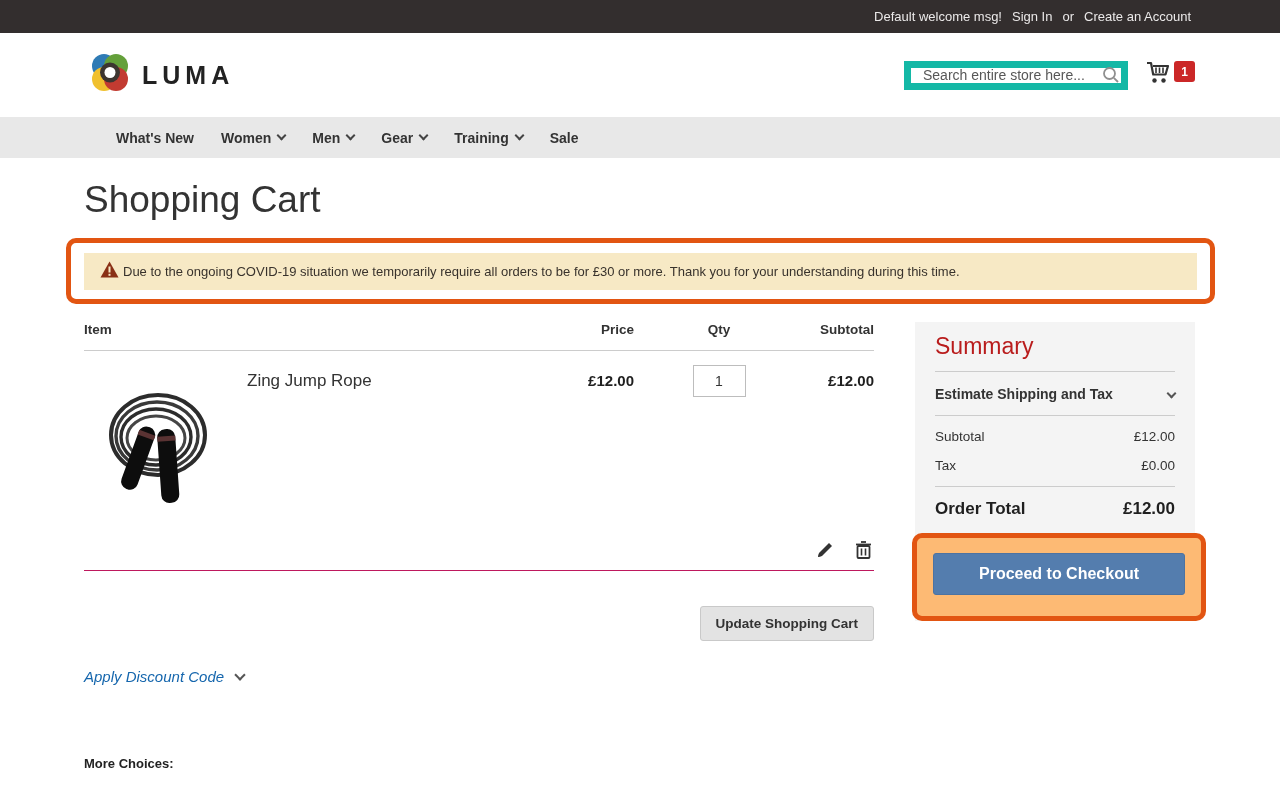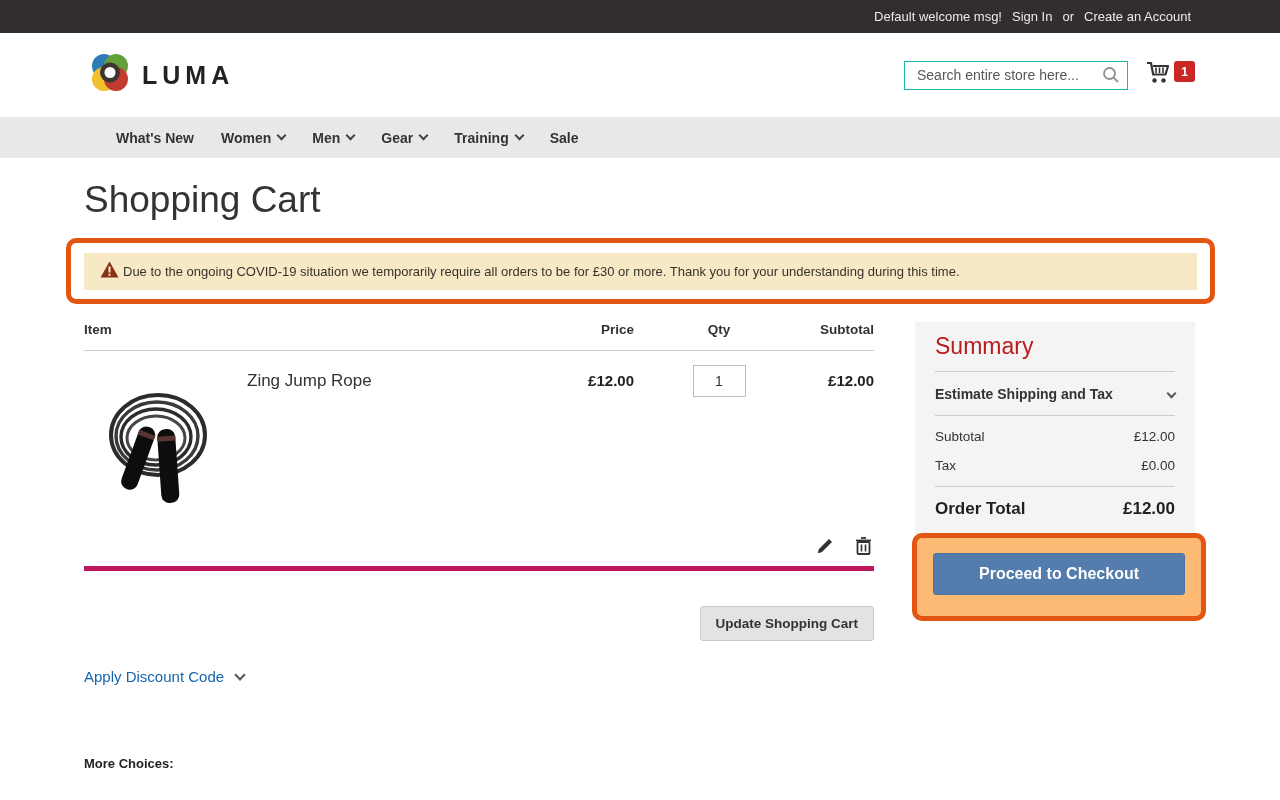--- a/index.html
+++ b/index.html
@@ -10,21 +10,21 @@
   .topbar { height:33px; background:#332e2e; display:flex; align-items:center;
     justify-content:flex-end; padding-right:89px; gap:10px; font-size:13px; color:#ebe9e9; }
   .topbar a { color:#ebe9e9; text-decoration:none; cursor:pointer; }
 
   
   .header { height:84px; display:flex; align-items:center; padding:0 85px 0 88px; background:#fff; }
   .logo { display:flex; align-items:center; gap:10px; cursor:pointer; }
   .logo-text { font-size:25px; font-weight:700; letter-spacing:5px; color:#222; }
   .header-right { margin-left:auto; display:flex; align-items:center; }
   .search-wrap { position:relative; width:224px; }
-  .search-input { width:224px; height:29px; border:1px solid #14b8a6; padding:0 32px 0 12px;
+  .search-input { width:224px; height:29px; border:7px solid #14b8a6; padding:0 32px 0 12px;
     font-size:14px; color:#555; font-family:"Liberation Sans",sans-serif; background:#fff; }
   .search-input::placeholder { color:#575757; }
   .search-icon { position:absolute; right:7px; top:4px; cursor:pointer; }
   .minicart { display:flex; align-items:flex-start; margin-left:18px; cursor:pointer; }
   .cart-badge { min-width:21px; height:21px; background:#cb2727; border-radius:3px; color:#fff;
     font-size:12px; font-weight:700; display:flex; align-items:center; justify-content:center;
     margin-left:4px; margin-top:0px; padding:0 5px; }
 
   
   .nav { height:41px; background:#e8e8e8; display:flex; align-items:center; padding-left:116px; gap:27px; }
@@ -48,36 +48,36 @@
   .main-row { display:flex; margin-top:18px; align-items:flex-start; }
   .left-col { width:790px; }
   .right-col { width:280px; margin-left:41px; }
 
   
   .thead, .trow { display:grid; grid-template-columns:470px 80px 140px 100px; }
   .thead { font-size:13.5px; font-weight:700; padding-bottom:13px; border-bottom:1px solid #ccc; }
   .th-price, .td-price { text-align:right; }
   .th-qty { text-align:center; padding-left:30px; }
   .th-sub, .td-sub { text-align:right; }
-  .trow { position:relative; height:220px; border-bottom:5px solid #be185d; }
+  .trow { position:relative; height:220px; border-bottom:1px solid #be185d; }
   .item-cell { display:flex; padding-left:12px; }
   .thumb { margin-top:36px; width:118px; height:120px; flex:none; cursor:pointer; }
   .item-name { margin:20px 0 0 33px; font-size:17px; color:#333; }
   .td-price, .td-sub { padding-top:21px; font-size:15px; font-weight:700; color:#1f1f1f; }
   .td-qty { padding-top:14px; display:flex; justify-content:center; padding-left:30px; }
   .qty-input { width:53px; height:32px; border:1px solid #bdbdbd; text-align:center; font-size:14px;
     color:#333; font-family:"Liberation Sans",sans-serif; }
   .row-actions { position:absolute; right:2px; bottom:11px; display:flex; gap:21px; }
   .icon-btn { cursor:pointer; display:inline-flex; }
 
   .update-row { display:flex; justify-content:flex-end; margin-top:19px; }
   .btn-secondary { background:#e3e3e3; border:1px solid #c9c9c9; border-radius:3px; color:#333;
     font-size:13.5px; font-weight:700; padding:9px 15px; cursor:pointer; font-family:"Liberation Sans",sans-serif;margin-top:16px; }
 
-  .discount-link { margin-top:27px; display:flex; align-items:center; color:#1566ad; font-size:15px; cursor:pointer; }
+  .discount-link { margin-top:27px; display:flex; align-items:center; color:#1566ad; font-size:15px; cursor:pointer;font-style:italic; }
   .chev-blue { border-color:#555; margin-left:12px; width:8px; height:8px; }
 
   .more-choices { margin-top:71px; font-size:13px; font-weight:700; color:#222; }
   .more-cards { position:relative; height:17px; margin-top:39px; }
   .more-card { position:absolute; top:0; border-top:1px solid #ededed; height:17px; }
   .more-card.c1 { left:0; width:150px; }
   .more-card.c2 { left:329px; width:150px; }
 
   
   .summary { background:#f4f4f4; width:280px; }

